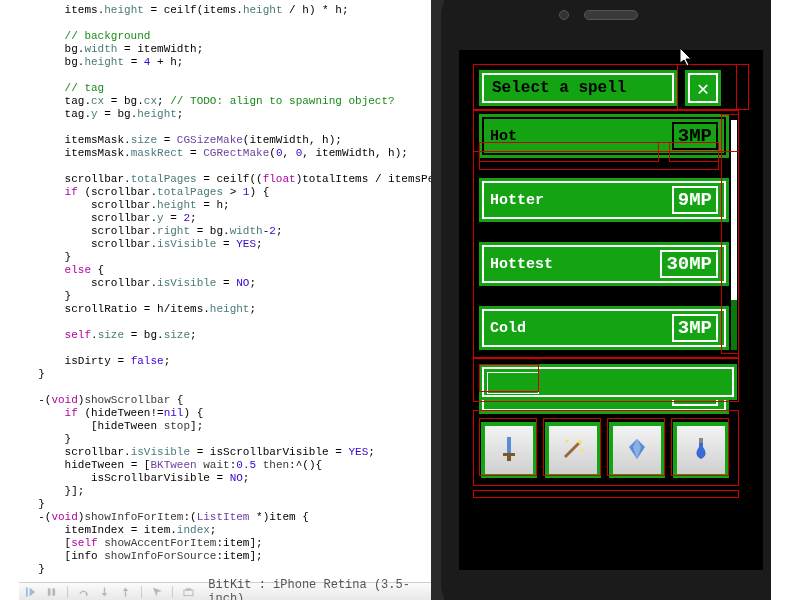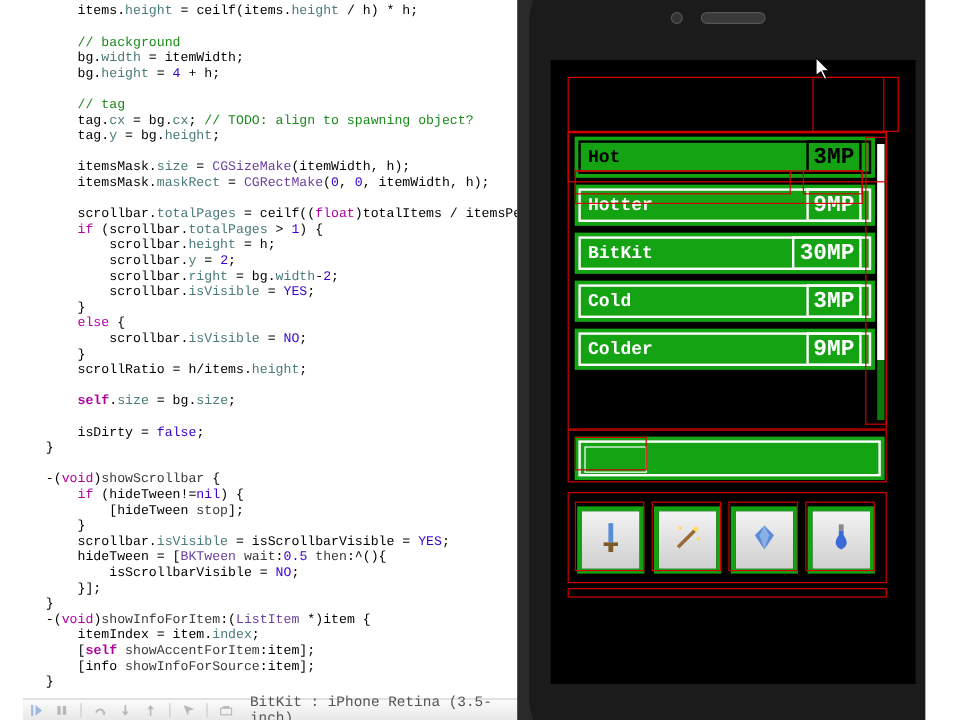--- a/index.html
+++ b/index.html
@@ -35,21 +35,21 @@
   }
   .tok-kw   { color: #b000a0; }   
   .tok-type { color: #6b3fa0; }   
   .tok-num  { color: #3a00d0; }   
   .tok-cm   { color: #1a8a1a; }   
   .tok-fn   { color: #3a3a3a; text-align: center; }   
   .tok-id   { color: #000000; }
   .tok-macro{ color: #6b3fa0; }
   .tok-const{ color: #3a00d0; }
   .tok-prop { color: #4a7a7a; }
-  .tok-self { color: #b000a0; font-weight: bold; }
+  .tok-self { color: #b000a0; }
 
   
   .debugbar {
     position: absolute; left: 0; bottom: 0; height: 18px; width: 100%;
     background: linear-gradient(#fbfbfb,#e8e8e8);
     border-top: 1px solid #cfcfcf;
     display: flex; align-items: center; gap: 10px;
     padding: 0 6px;
     font-size: 12px; color: #555;
   }
@@ -109,26 +109,26 @@
     width: 36px; height: 36px;
     display:flex; align-items:center; justify-content:center;
   }
   .close-x { color:#fff; font-size:20px; font-weight:bold; }
 
   .spell-list {
     position: absolute; top: 64px; left: 20px;
     width: 250px;
   }
   .spell-row {
-    width: 100%; height: 34px;
+    width: 100%; height: 44px;
     border: 3px solid #13a313;
     background: #13a313;
     display: flex; align-items: center; justify-content: space-between;
     padding: 4px 8px;
-    margin-bottom: 6px;
+    margin-bottom: 20px;
     outline: 2px solid #fff; outline-offset:-5px;
     color:#fff; font-size:15px;
   }
   .spell-name { color:#fff; }
   .cost-badge {
     background:#13a313; border:2px solid #fff; color:#fff;
     padding:1px 4px; font-size:19px;
   }
   .spell-row.sel .spell-name { color:#000; }
   .spell-row.sel .cost-badge { color:#000; border-color:#000; }
@@ -270,32 +270,40 @@
       <span class="dbgtext">BitKit : iPhone Retina (3.5-inch)</span>
     </div>
   </div>
 
   <div class="pane-right">
     <div class="device">
       <div class="camera"></div>
       <div class="speaker"></div>
       <div class="screen">
 
+        <div class="title-row">
+          <div class="title-box green border-green border-white pixel">
+            <span>Select a spell</span>
+          </div>
+          <div class="close-box green border-green border-white">
+            <span class="close-x">✕</span>
+          </div>
+        </div>
 
         <div class="spell-list pixel" id="spell-list">
             <div class="spell-row sel">
               <span class="spell-name">Hot</span>
               <span class="cost-badge">3MP</span>
             </div>
             <div class="spell-row">
               <span class="spell-name">Hotter</span>
               <span class="cost-badge">9MP</span>
             </div>
             <div class="spell-row">
-              <span class="spell-name">BitKit</span>
+              <span class="spell-name">Hottest</span>
               <span class="cost-badge">30MP</span>
             </div>
             <div class="spell-row">
               <span class="spell-name">Cold</span>
               <span class="cost-badge">3MP</span>
             </div>
             <div class="spell-row">
               <span class="spell-name">Colder</span>
               <span class="cost-badge">9MP</span>
             </div>

